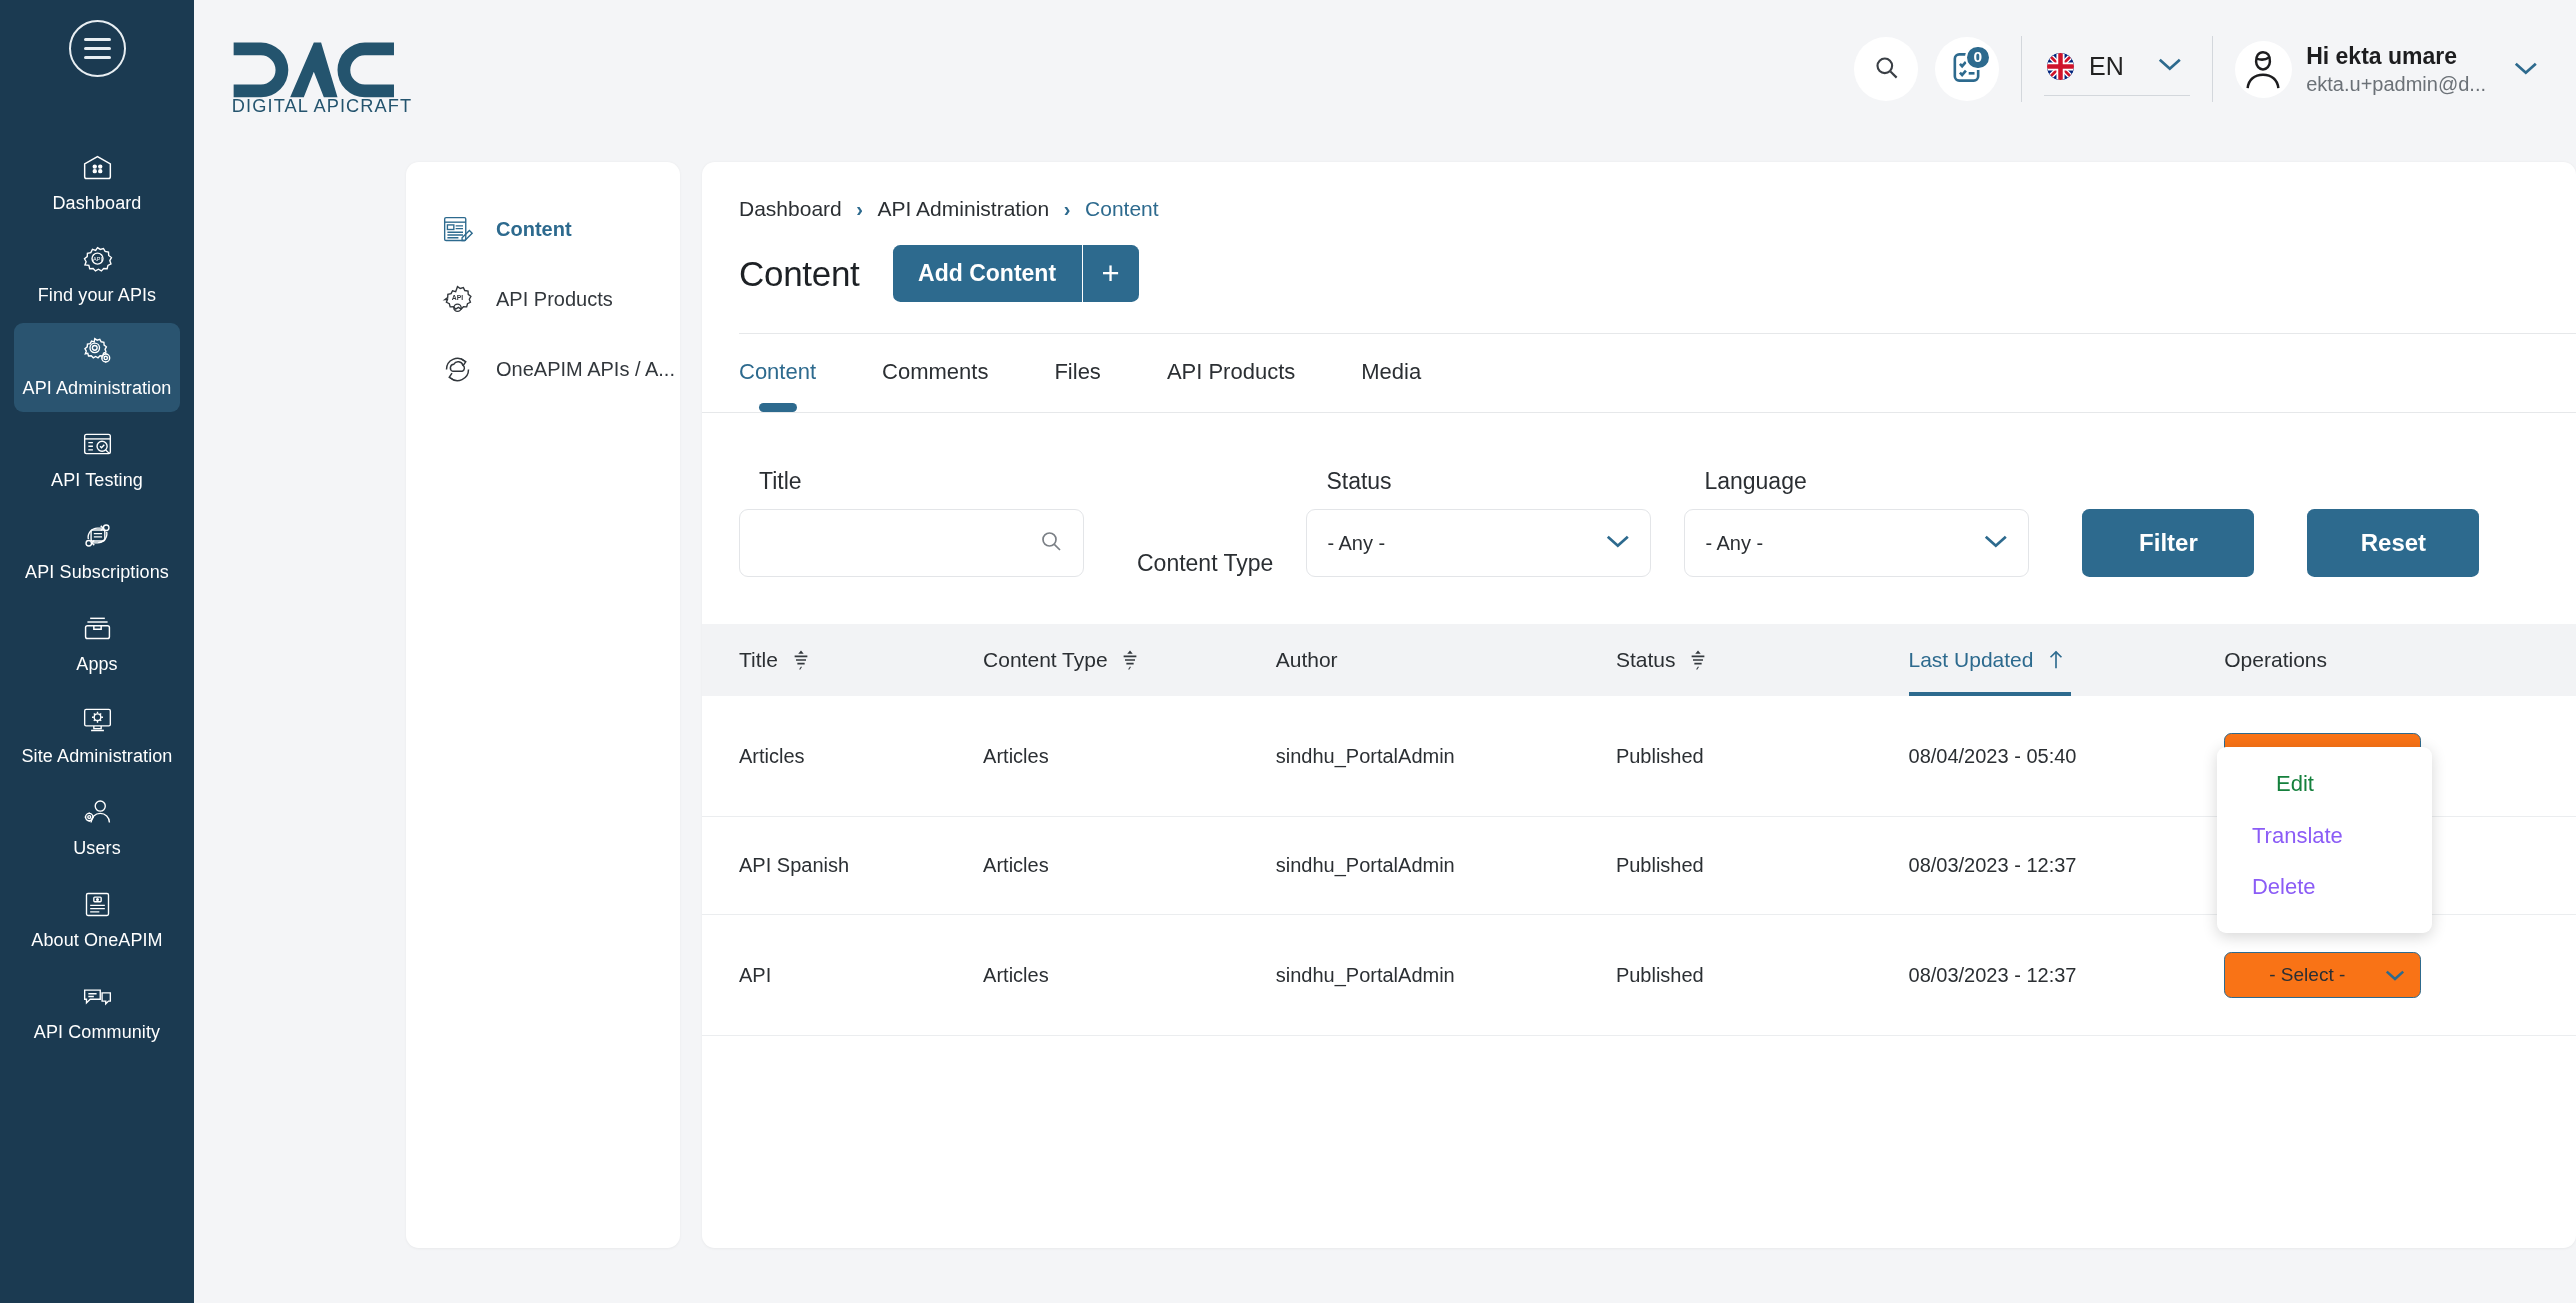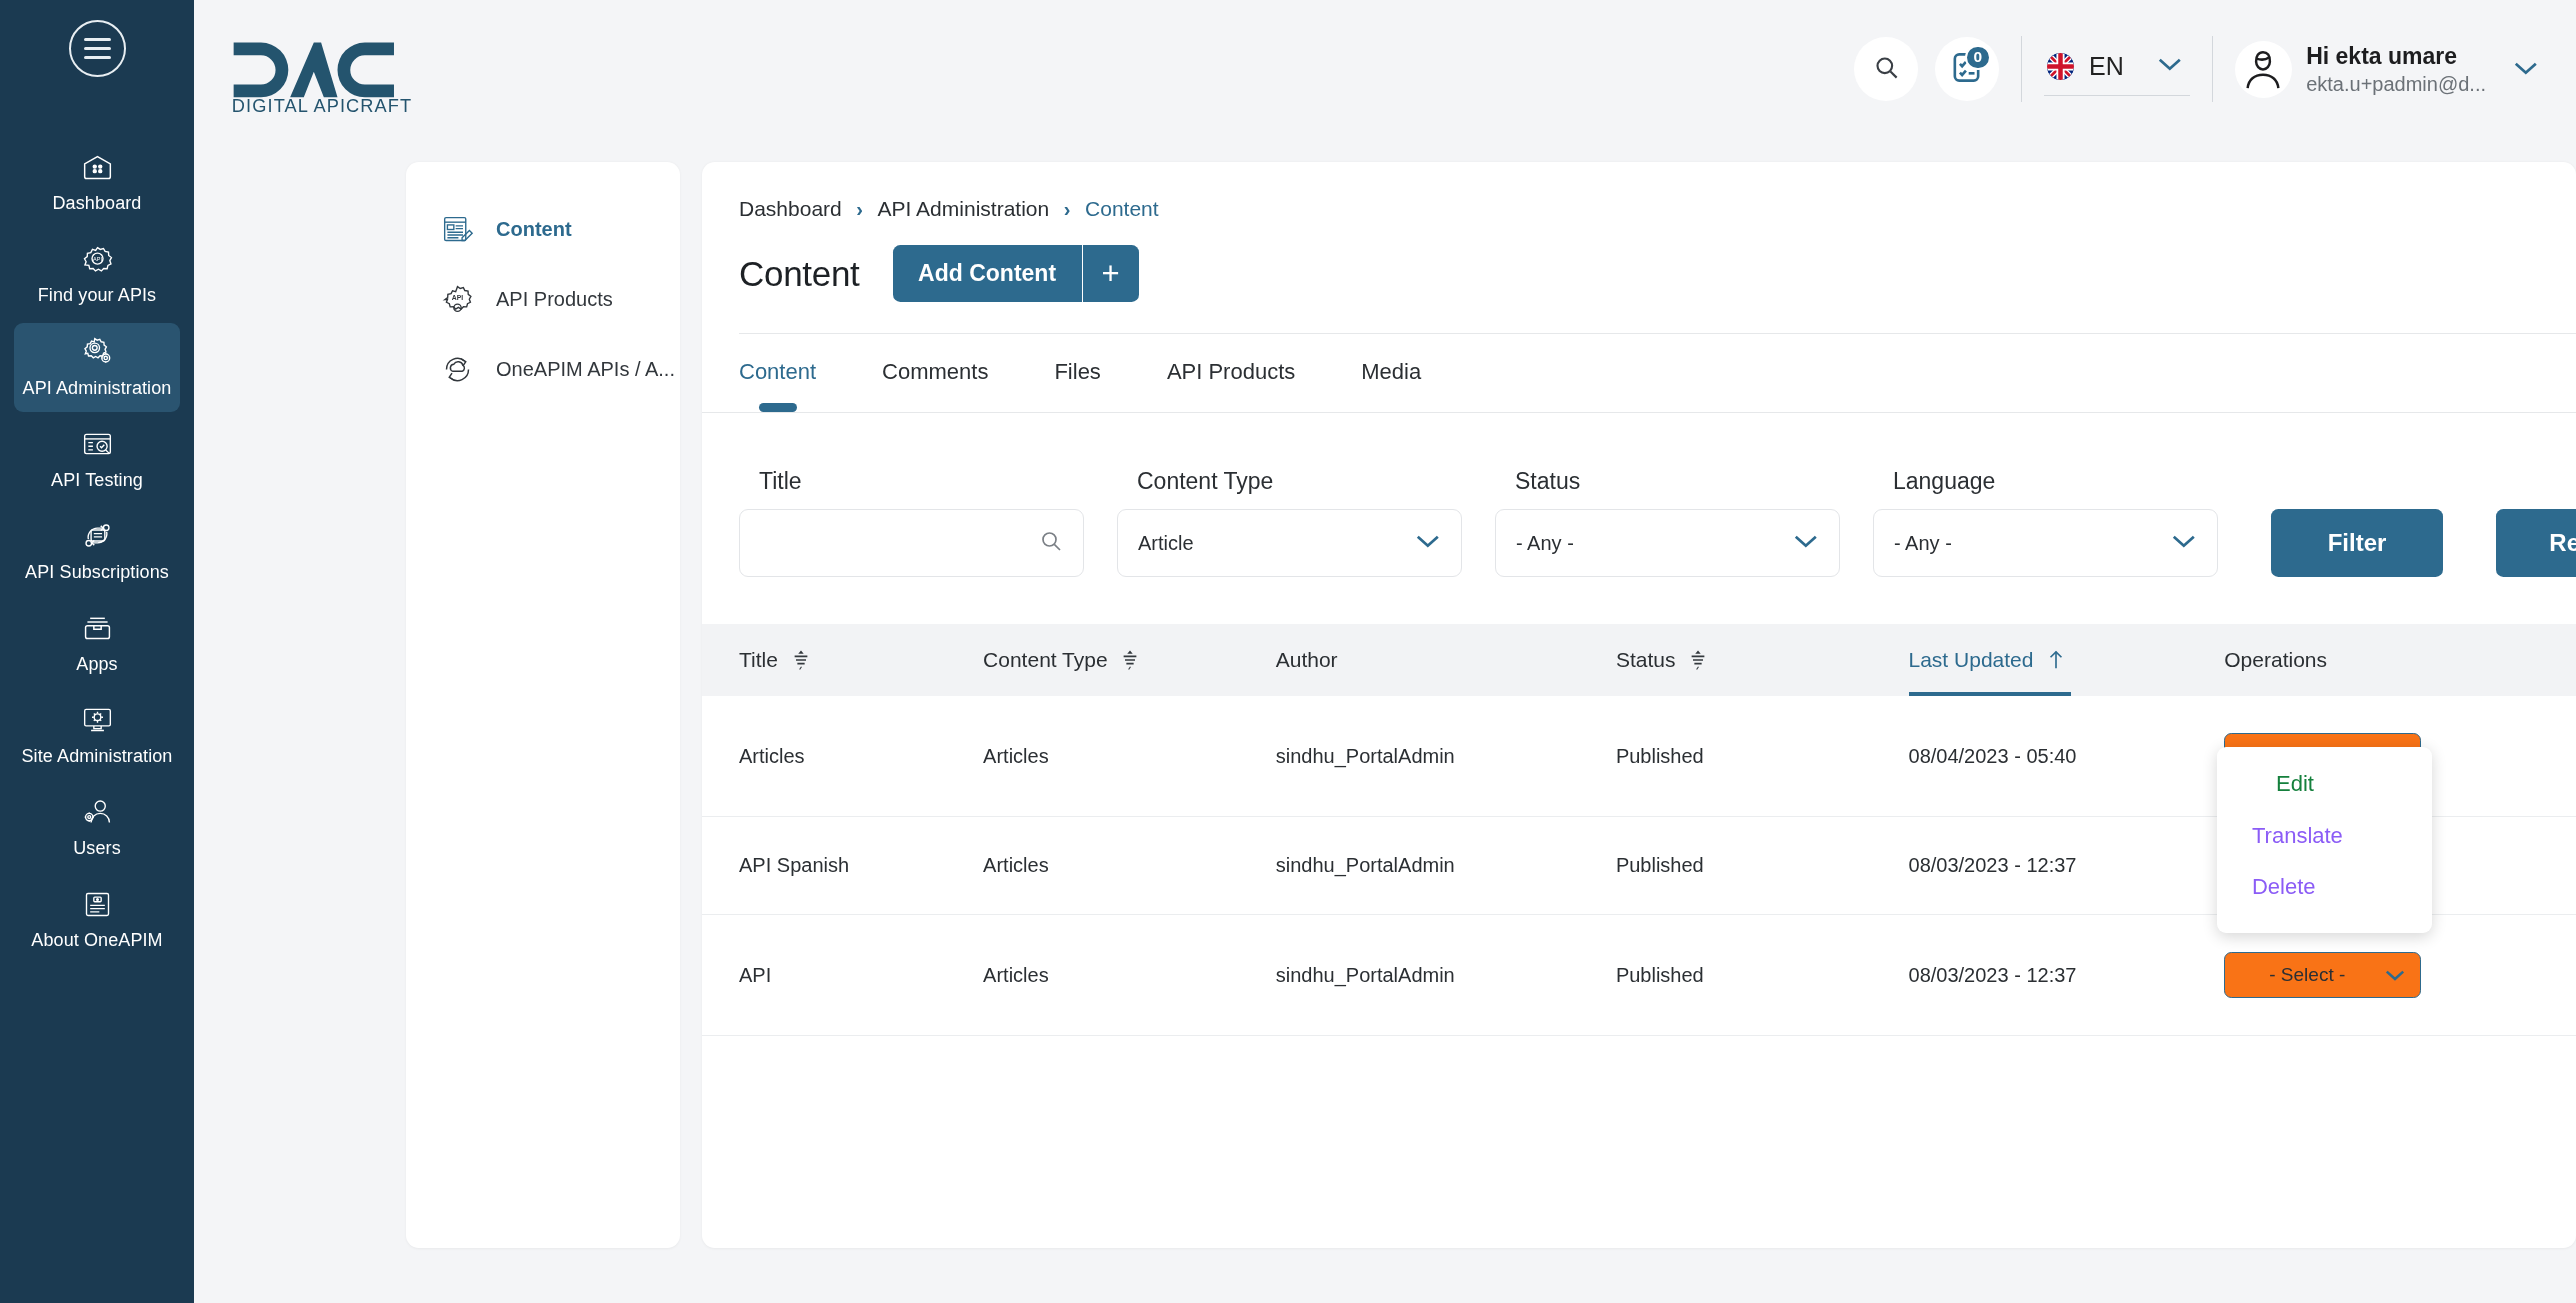--- a/index.html
+++ b/index.html
@@ -326,20 +326,30 @@
         <svg viewBox="0 0 40 36" fill="none" stroke="#fff" stroke-width="1.5">
           <rect x="8" y="6" width="24" height="24" rx="1.6"></rect>
           <rect x="16" y="10" width="8" height="5" rx="1"></rect>
           <circle cx="20" cy="12.5" r=".9" fill="#fff"></circle>
           <path d="M12 19h16M12 22.5h16M12 26h10"></path>
         </svg>
       </span>
       <span class="nav-label">About OneAPIM</span>
     </div>
 
+    <div class="nav-item">
+      <span class="nav-icon">
+        <svg viewBox="0 0 40 36" fill="none" stroke="#fff" stroke-width="1.5">
+          <path d="M6 11h17v10H12l-4 4v-4H6z"></path>
+          <path d="M10 15h9M10 18h6"></path>
+          <path d="M25 14h9v9h-2l-3 3v-3h-4z"></path>
+        </svg>
+      </span>
+      <span class="nav-label">API Community</span>
+    </div>
   </nav>
 
   <div class="right">
 
     <header class="topbar">
       <div class="logo">
         <svg width="215" height="79" viewBox="0 0 236 86">
           <g fill="#24546e">
             <path d="M4 8 h30 a30 30 0 0 1 0 60 H4 v-14 h30 a16 16 0 0 0 0-32 H4 Z"></path>
             <path d="M122 8 h-8 L88 68 h15 l11-28 11 28 h15 Z" transform="translate(-22,0)"></path>
@@ -512,28 +522,20 @@
                 <svg width="24" height="24" viewBox="0 0 24 24" fill="none" stroke="#7a7f85" stroke-width="1.7">
                   <circle cx="10.5" cy="10.5" r="6.5"></circle>
                     <path d="M15.3 15.3L21 21"></path>
                 </svg>
               </span>
             </div>
           </div>
 
           <div class="field">
             <span class="field-label">Content Type</span>
-            <div class="field-input sel">
-              <span class="val">Article</span>
-              <span class="chev-blue">
-                <svg width="25.6" height="16.4" viewBox="0 0 28 18" fill="none" stroke="#2d6a8e" stroke-width="3">
-                    <path d="M3 4l11 10L25 4"></path>
-                  </svg>
-              </span>
-            </div>
           </div>
 
           <div class="field">
             <span class="field-label">Status</span>
             <div class="field-input sel">
               <span class="val">- Any -</span>
               <span class="chev-blue">
                 <svg width="25.6" height="16.4" viewBox="0 0 28 18" fill="none" stroke="#2d6a8e" stroke-width="3">
                     <path d="M3 4l11 10L25 4"></path>
                   </svg>

